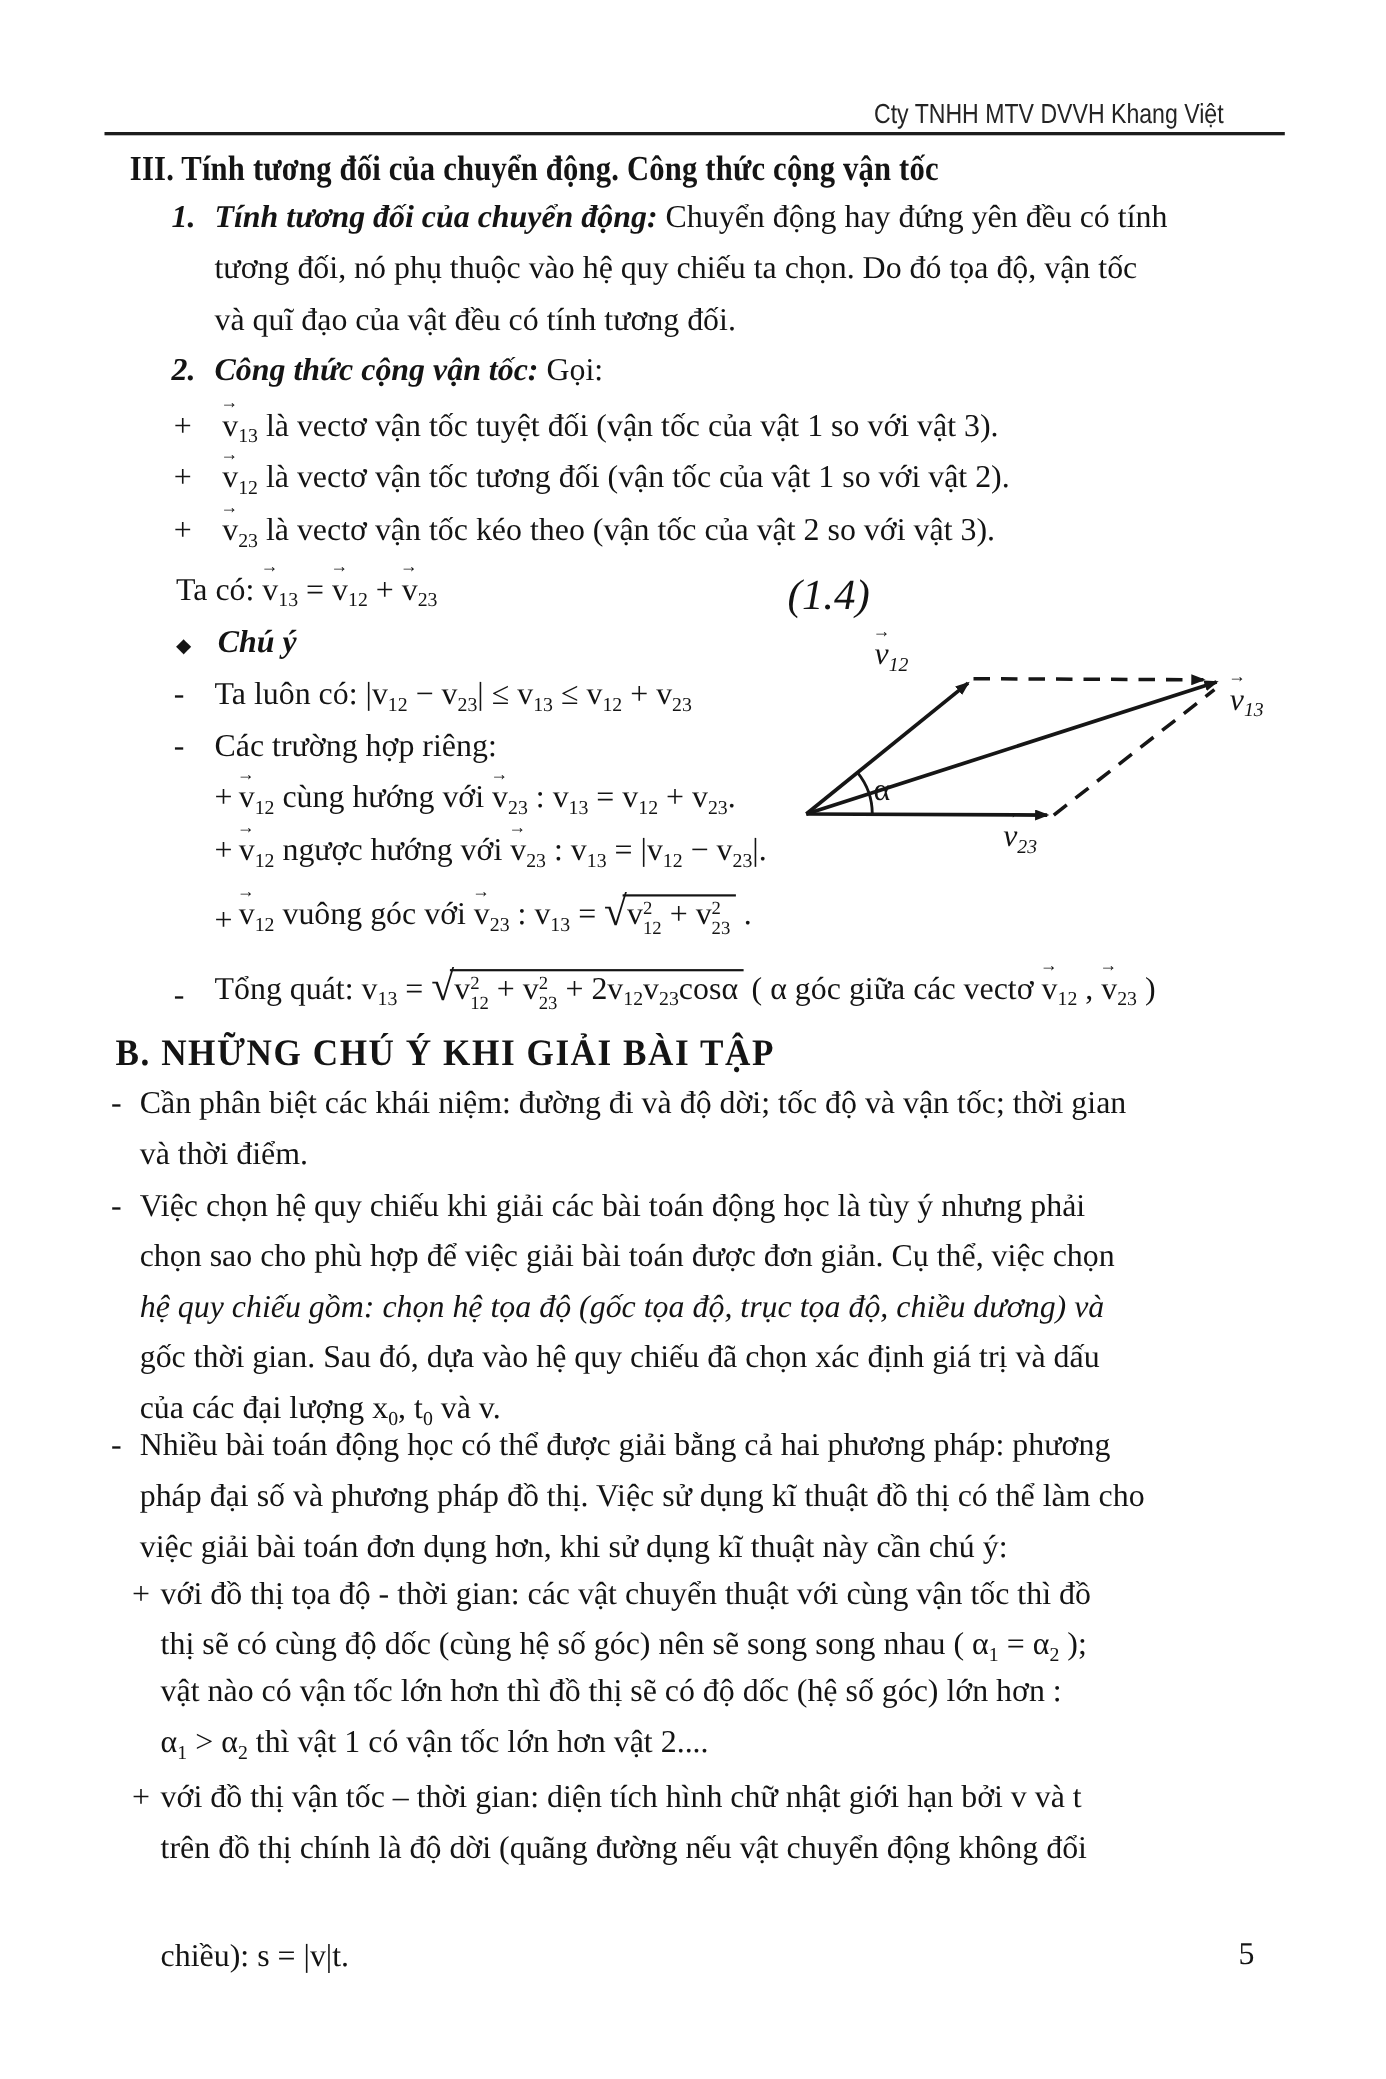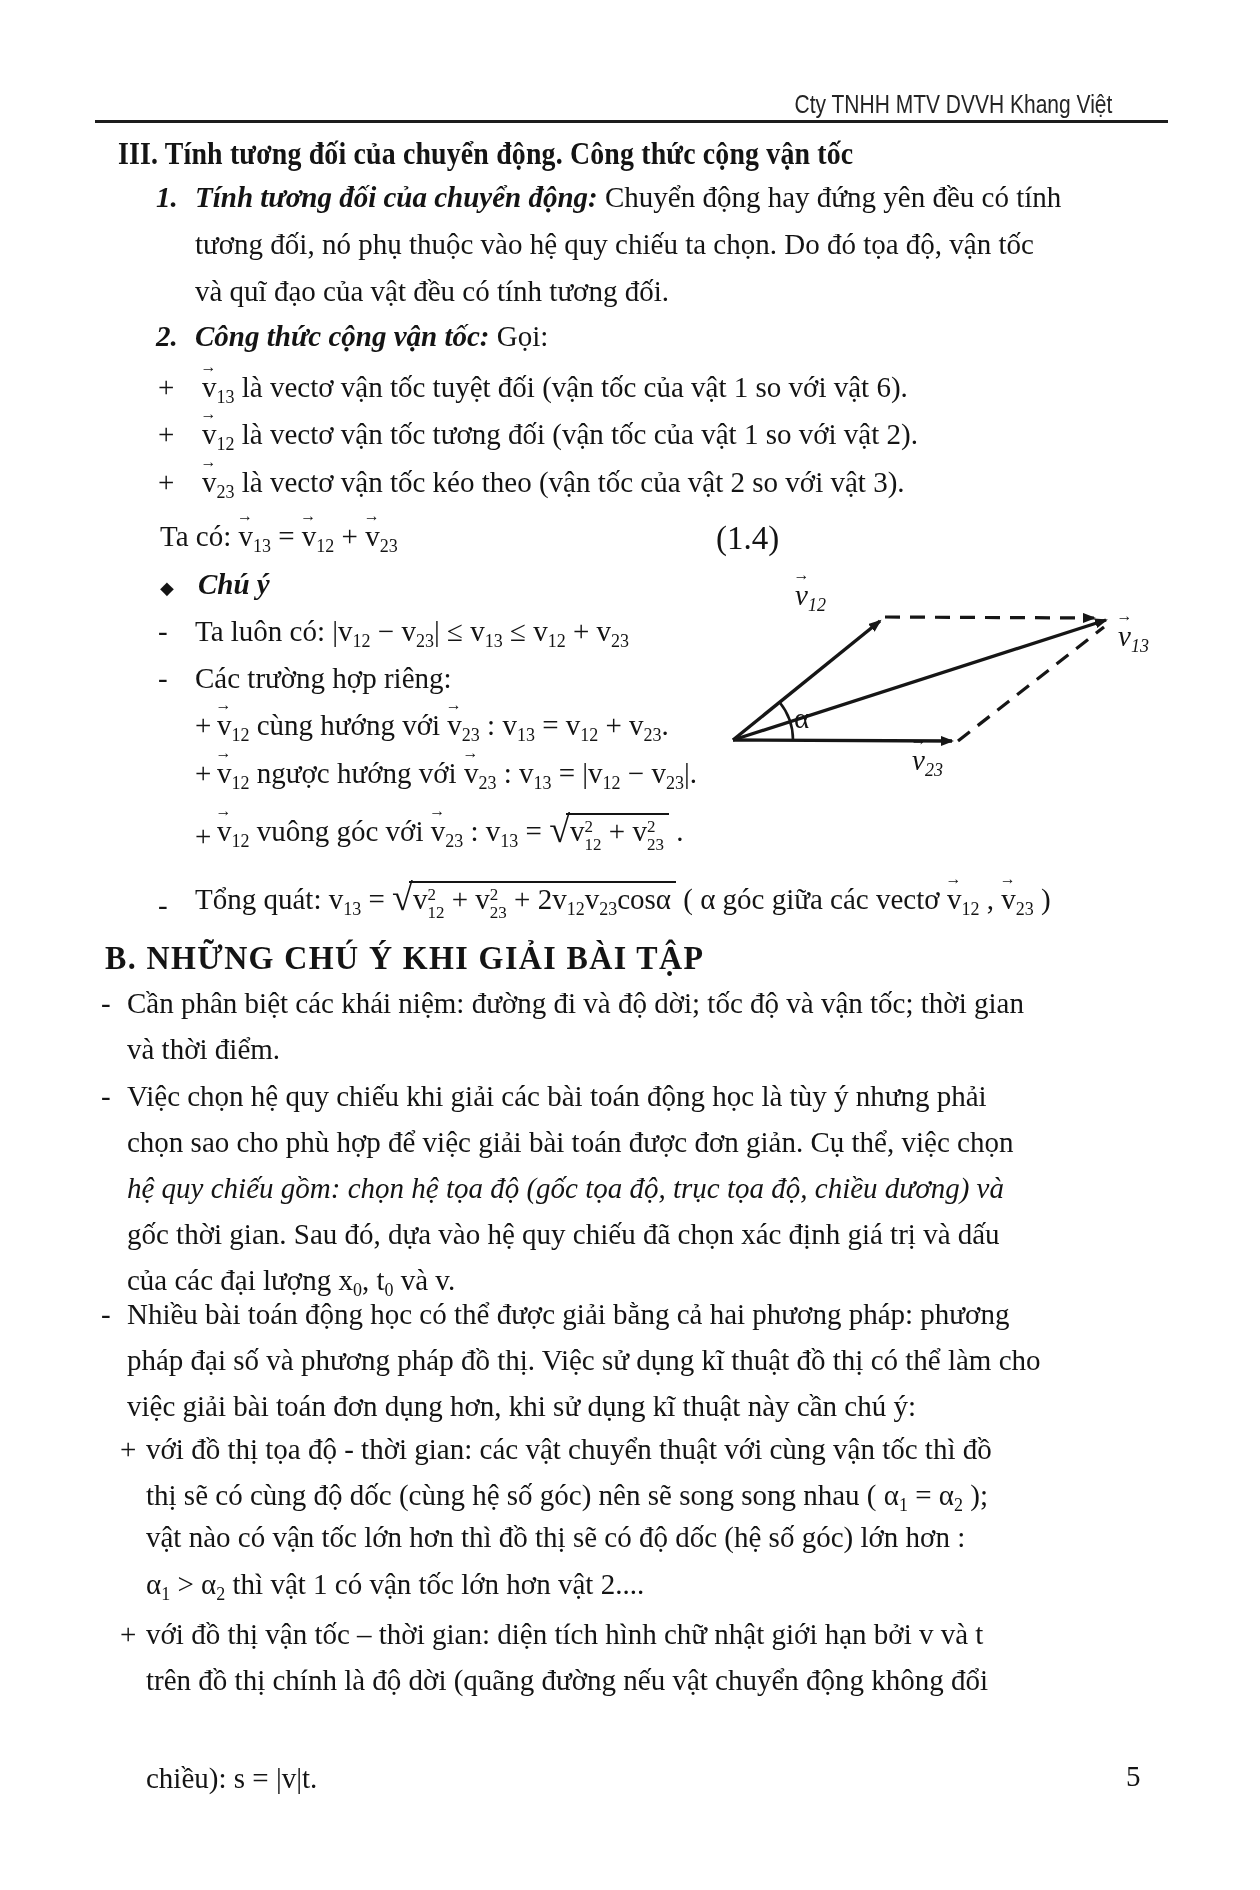--- a/index.html
+++ b/index.html
@@ -14,21 +14,21 @@
   .block{position:absolute;white-space:nowrap;font-size:29px;line-height:1;}
   .rs-b{font-weight:bold;}
   .rs-bi{font-weight:bold;font-style:italic;}
   .h1{font-size:32px;font-weight:bold;}
   .condense{transform:scaleX(0.87);transform-origin:0 50%;letter-spacing:0.2px;}
   .h1b{font-size:34px;font-weight:bold;letter-spacing:1.5px;transform:scaleX(0.94);transform-origin:0 50%;}
 
   .marker{position:absolute;font-size:29px;line-height:1;}
   .m-bi{font-weight:bold;font-style:italic;}
   .m-diamond{font-size:18px;font-family:"DejaVu Sans","Liberation Sans",sans-serif;}
-  .eqtag{position:absolute;font-size:33px;line-height:1;}
+  .eqtag{position:absolute;font-size:39px;line-height:1;font-style:italic;}
 
   .mvar{position:relative;display:inline-block;}
   .varr{position:absolute;left:-2px;top:-14px;width:17px;text-align:center;
         font-size:16px;line-height:1;font-style:normal;}
   .sub{font-size:18px;vertical-align:-6px;letter-spacing:0;font-family:Liberation Serif, serif;}
   .vss{display:inline-block;vertical-align:-9px;text-align:left;}
   .vss span{display:block;font-size:17px;line-height:1.05;}
   .sqrt{display:inline-block;white-space:nowrap;}
   .sqrt-sign{display:inline-block;font-size:38px;line-height:1;vertical-align:-0.03em;margin-right:-4px;}
   .radicand{display:inline-block;border-top:2.5px solid #141414;padding:2px 5px 0 4px;line-height:1;}
@@ -47,21 +47,21 @@
   <div class="rule"></div>
 
   <div id="content">
       <div class="block h1 condense" style="left: 118px; top: 137px;"><span class="rs-b">III. Tính tương đối của chuyển động. Công thức cộng vận tốc</span></div>
       <div class="block" style="left: 195px; top: 183px;"><span class="rs-bi">Tính tương đối của chuyển động:</span><span> Chuyển động hay đứng yên đều có tính</span></div>
       <div class="marker m-bi" style="left: 156px; top: 183px;">1.</div>
       <div class="block" style="left: 195px; top: 230px;"><span>tương đối, nó phụ thuộc vào hệ quy chiếu ta chọn. Do đó tọa độ, vận tốc</span></div>
       <div class="block" style="left: 195px; top: 277px;"><span>và quĩ đạo của vật đều có tính tương đối.</span></div>
       <div class="block" style="left: 195px; top: 322px; text-align: center;"><span class="rs-bi">Công thức cộng vận tốc:</span><span> Gọi:</span></div>
       <div class="marker m-bi" style="left: 156px; top: 322px;">2.</div>
-      <div class="block" style="left: 202px; top: 373px;"><span class="mvar"><span>v</span><span class="varr">→</span><span class="sub">13</span></span><span> là vectơ vận tốc tuyệt đối (vận tốc của vật 1 so với vật 6).</span></div>
+      <div class="block" style="left: 202px; top: 373px;"><span class="mvar"><span>v</span><span class="varr">→</span><span class="sub">13</span></span><span> là vectơ vận tốc tuyệt đối (vận tốc của vật 1 so với vật 3).</span></div>
       <div class="marker" style="left: 158px; top: 373px;">+</div>
       <div class="block" style="left: 202px; top: 420px;"><span class="mvar"><span>v</span><span class="varr">→</span><span class="sub">12</span></span><span> là vectơ vận tốc tương đối (vận tốc của vật 1 so với vật 2).</span></div>
       <div class="marker" style="left: 158px; top: 420px;">+</div>
       <div class="block" style="left: 202px; top: 468px;"><span class="mvar"><span>v</span><span class="varr">→</span><span class="sub">23</span></span><span> là vectơ vận tốc kéo theo (vận tốc của vật 2 so với vật 3).</span></div>
       <div class="marker" style="left: 158px; top: 468px;">+</div>
       <div class="block" style="left: 160px; top: 522px;"><span>Ta có: </span><span class="mvar"><span>v</span><span class="varr">→</span><span class="sub">13</span></span><span> = </span><span class="mvar"><span>v</span><span class="varr">→</span><span class="sub">12</span></span><span> + </span><span class="mvar"><span>v</span><span class="varr">→</span><span class="sub">23</span></span></div>
       <div class="eqtag" style="left: 716px; top: 522px;">(1.4)</div>
       <div class="block" style="left: 198px; top: 570px;"><span class="rs-bi">Chú ý</span></div>
       <div class="marker m-diamond" style="left: 160px; top: 579px;">◆</div>
       <div class="block" style="left: 195px; top: 617px;"><span>Ta luôn có: |</span><span class="mvar"><span>v</span><span class="sub">12</span></span><span> − </span><span class="mvar"><span>v</span><span class="sub">23</span></span><span>| ≤ </span><span class="mvar"><span>v</span><span class="sub">13</span></span><span> ≤ </span><span class="mvar"><span>v</span><span class="sub">12</span></span><span> + </span><span class="mvar"><span>v</span><span class="sub">23</span></span></div>

